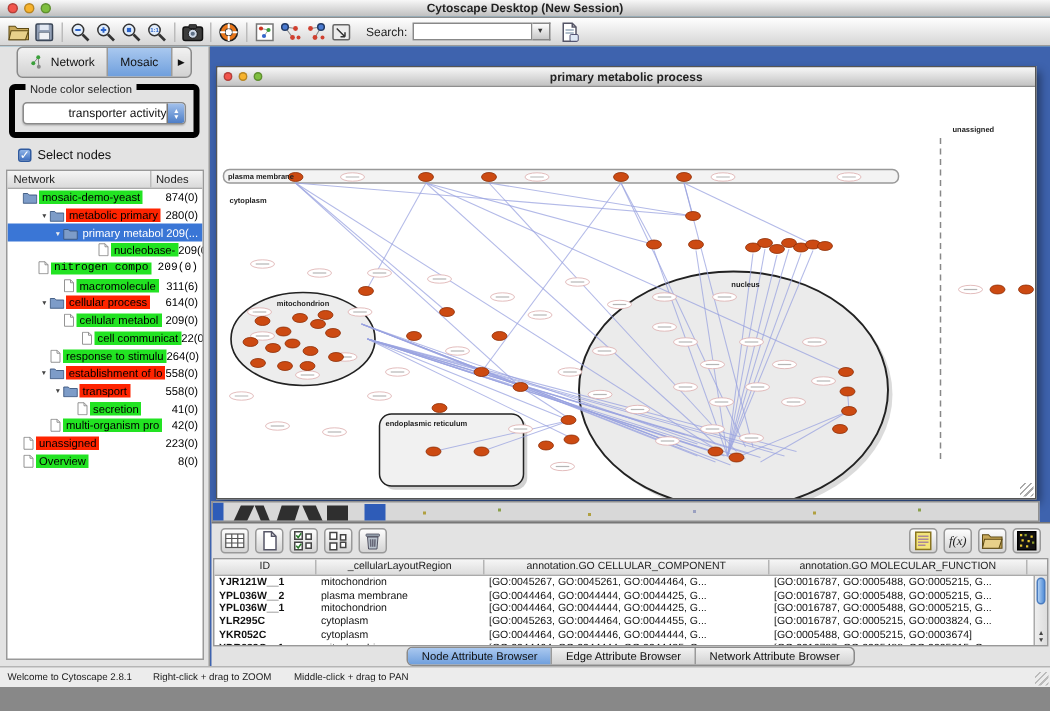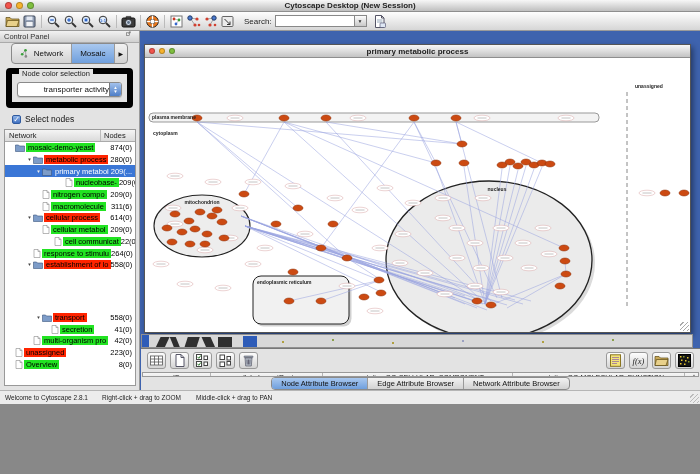--- a/index.html
+++ b/index.html
@@ -1,18 +1,18 @@
 <!DOCTYPE html>
 <html><head>
 <meta charset="utf-8">
 <style>
 *{margin:0;padding:0;box-sizing:border-box}
 html,body{width:700px;height:474px;overflow:hidden}
 body{font-family:"Liberation Sans",sans-serif;background:#888}
-#app{position:relative;width:700px;height:404px;background:#7dd3fc}
+#app{position:relative;width:700px;height:458px;background:#7dd3fc}
 
 .titlebar{height:12px;background:linear-gradient(#f7f7f7,#bfbfbf);border-bottom:1px solid #8e8e8e;position:relative;display:flex;align-items:center}
 .lights{display:flex;gap:4px;margin-left:5px;z-index:2}
 .light{width:7px;height:7px;border-radius:50%;border:1px solid rgba(0,0,0,.25)}
 .light.red{background:#f2554d}.light.yellow{background:#f7b32d}.light.green{background:#7fbf3f}
 .tb-title{position:absolute;left:0;right:0;text-align:center;font-size:8px;font-weight:bold;color:#222;line-height:12px}
 
 .toolbar{height:19px;background:linear-gradient(#fefefe,#d6d6d6);border-bottom:1px solid #9a9a9a;display:flex;align-items:center;padding:0 4px}
 .tbicon{width:17px;height:16px;display:flex;align-items:center;justify-content:center;cursor:pointer}
 .tbsep{width:1px;height:13px;background:#bbb;margin:0 3px}
@@ -25,21 +25,21 @@
 
 .control-panel{width:140px;background:#e3e3e3;border-right:1px solid #9a9a9a;display:flex;flex-direction:column}
 .panel-header{height:12px;background:linear-gradient(#f2f2f2,#d0d0d0);border-bottom:1px solid #aaa;display:flex;align-items:center;font-size:7.5px;color:#333;padding:0 4px;flex:none}
 .panel-header .sp{flex:1}
 .cp-tabs{display:flex;align-items:center;justify-content:center;height:20px;flex:none}
 .seg{display:flex;border:1px solid #8a8a8a;border-radius:4px;overflow:hidden;background:linear-gradient(#f2f2f2,#d2d2d2)}
 .seg-item{display:flex;align-items:center;gap:3px;padding:2px 8px;font-size:8px;color:#111;border-right:1px solid #9a9a9a;cursor:pointer;white-space:nowrap}
 .seg-item:last-child{border-right:none}
 .seg-item.sel{background:linear-gradient(#a9c8ef,#6f9fdd)}
 .seg-item.arrow{padding:2px 4px;font-size:6px}
-.cp-group{margin:5px 6px 2px;border:6px solid #000000;border-radius:4px;position:relative;padding:8px 5px 5px;flex:none}
+.cp-group{margin:5px 6px 2px;border:4px solid #000000;border-radius:4px;position:relative;padding:8px 5px 5px;flex:none}
 .cp-group .legend{position:absolute;top:-5px;left:7px;background:#e3e3e3;padding:0 3px;font-size:7.5px;color:#222}
 .combo{height:15px;border:1px solid #8a8a8a;border-radius:3px;background:#fff;display:flex;align-items:center;overflow:hidden;box-shadow:0 1px 1px rgba(0,0,0,.15)}
 .combo-value{flex:1;font-size:8px;color:#111;text-align:right}
 .combo-btn{width:12px;height:15px;background:linear-gradient(#a9c6ef,#4779c4);display:flex;flex-direction:column;align-items:center;justify-content:center;color:#fff;font-size:4.5px;line-height:4px;border-left:1px solid #777}
 .cp-check{display:flex;align-items:center;gap:4px;margin:4px 0 2px 12px;flex:none}
 .checkbox{width:9px;height:9px;border-radius:2px;background:linear-gradient(#8fb4e8,#3f6fbf);border:1px solid #2f5a9f;color:#fff;font-size:8px;line-height:8px;text-align:center}
 .cp-check .lbl{font-size:8.5px;color:#111}
 .cp-tree{flex:1;margin:3px 3px 4px 4px;background:#fff;border:1px solid #999;display:flex;flex-direction:column;overflow:hidden}
 .tree-header{height:12px;background:linear-gradient(#f5f5f5,#dadada);border-bottom:1px solid #aaa;display:flex;font-size:7.5px;color:#222;flex:none}
 .tree-header .th1{flex:1;padding:1px 0 0 4px;border-right:1px solid #bbb}
@@ -223,28 +223,20 @@
             <line x1="5" y1="8" x2="10.5" y2="8" stroke="#9ab"></line>
             <rect x="8" y="9" width="5.5" height="4.5" rx=".8" fill="#dfe8f5" stroke="#446" stroke-width=".6"></rect>
           </svg>
         </span>
       </span>
   </div>
 
   <div class="main">
 
     <div class="control-panel">
-      <div class="panel-header">
-        <span>Control Panel</span>
-        <span class="sp"></span>
-        <span id="cp-float"><svg width="9" height="9" viewBox="0 0 15 15">
-              <rect x="1" y="3" width="4.5" height="4.5" fill="none" stroke="#555" stroke-width=".9"></rect>
-              <path d="M4 4.5L7.2 1.3 M7.2 1.3h-2.4 M7.2 1.3v2.4" stroke="#555" stroke-width=".9" fill="none"></path>
-            </svg></span>
-      </div>
       <div class="cp-tabs">
         <span class="seg" id="cp-seg">
             <span class="seg-item">
               <span style="display: flex;">
                 <svg width="11" height="15" viewBox="0 0 15 15">
                   <line x1="3" y1="8.5" x2="7.5" y2="3" stroke="#777" stroke-width=".8"></line>
                   <line x1="7.5" y1="3" x2="8" y2="11.5" stroke="#777" stroke-width=".8"></line>
                   <circle cx="3" cy="8.5" r="1.8" fill="#3aa03a"></circle>
                   <circle cx="7.5" cy="3" r="1.8" fill="#3aa03a"></circle>
                   <circle cx="8" cy="11.5" r="1.8" fill="#888"></circle>
@@ -288,21 +280,21 @@
               <span class="tree-label hl-green">mosaic-demo-yeast</span>
               <span class="tree-count">874(0)</span>
             </div>
             <div class="tree-row" style="padding-left: 21px;">
               <span class="tree-arrow">▼</span>
               <span class="tree-icon">
                 <svg width="10" height="9" viewBox="0 0 10 9">
                   <path d="M.5 2h3l1 1h5v5.5H.5z" fill="#7d9cc8" stroke="#3a567e" stroke-width=".6"></path>
                 </svg>
               </span>
-              <span class="tree-label hl-red">metabolic process</span>
+              <span class="tree-label hl-red">metabolic primary</span>
               <span class="tree-count">280(0)</span>
             </div>
             <div class="tree-row sel" style="padding-left: 30px;">
               <span class="tree-arrow">▼</span>
               <span class="tree-icon">
                 <svg width="10" height="9" viewBox="0 0 10 9">
                   <path d="M.5 2h3l1 1h5v5.5H.5z" fill="#7d9cc8" stroke="#3a567e" stroke-width=".6"></path>
                 </svg>
               </span>
               <span class="tree-label">primary metabol</span>
@@ -312,21 +304,21 @@
               <span class="tree-arrow"></span>
               <span class="tree-icon">
                 <svg width="8" height="9" viewBox="0 0 8 9">
                   <path d="M1 .5h4l2 2v6H1z" fill="#fff" stroke="#888" stroke-width=".6"></path>
                   <path d="M5 .5v2h2" fill="none" stroke="#888" stroke-width=".6"></path>
                 </svg>
               </span>
               <span class="tree-label hl-green">nucleobase-</span>
               <span class="tree-count">209(0)</span>
             </div>
-            <div class="tree-row" style="padding-left: 30px;">
+            <div class="tree-row" style="padding-left: 13px; font-family: Liberation Mono, monospace;">
               <span class="tree-arrow"></span>
               <span class="tree-icon">
                 <svg width="8" height="9" viewBox="0 0 8 9">
                   <path d="M1 .5h4l2 2v6H1z" fill="#fff" stroke="#888" stroke-width=".6"></path>
                   <path d="M5 .5v2h2" fill="none" stroke="#888" stroke-width=".6"></path>
                 </svg>
               </span>
               <span class="tree-label hl-green">nitrogen compo</span>
               <span class="tree-count">209(0)</span>
             </div>
@@ -377,31 +369,31 @@
               <span class="tree-arrow"></span>
               <span class="tree-icon">
                 <svg width="8" height="9" viewBox="0 0 8 9">
                   <path d="M1 .5h4l2 2v6H1z" fill="#fff" stroke="#888" stroke-width=".6"></path>
                   <path d="M5 .5v2h2" fill="none" stroke="#888" stroke-width=".6"></path>
                 </svg>
               </span>
               <span class="tree-label hl-green">response to stimulu</span>
               <span class="tree-count">264(0)</span>
             </div>
-            <div class="tree-row" style="padding-left: 21px;">
+            <div class="tree-row" style="padding-left: 21px; justify-content: flex-end;">
               <span class="tree-arrow">▼</span>
               <span class="tree-icon">
                 <svg width="10" height="9" viewBox="0 0 10 9">
                   <path d="M.5 2h3l1 1h5v5.5H.5z" fill="#7d9cc8" stroke="#3a567e" stroke-width=".6"></path>
                 </svg>
               </span>
               <span class="tree-label hl-red">establishment of lo</span>
               <span class="tree-count">558(0)</span>
             </div>
-            <div class="tree-row" style="padding-left: 30px; margin-top: 41px;">
+            <div class="tree-row" style="padding-left: 30px;">
               <span class="tree-arrow">▼</span>
               <span class="tree-icon">
                 <svg width="10" height="9" viewBox="0 0 10 9">
                   <path d="M.5 2h3l1 1h5v5.5H.5z" fill="#7d9cc8" stroke="#3a567e" stroke-width=".6"></path>
                 </svg>
               </span>
               <span class="tree-label hl-red">transport</span>
               <span class="tree-count">558(0)</span>
             </div>
             <div class="tree-row" style="padding-left: 39px;">

